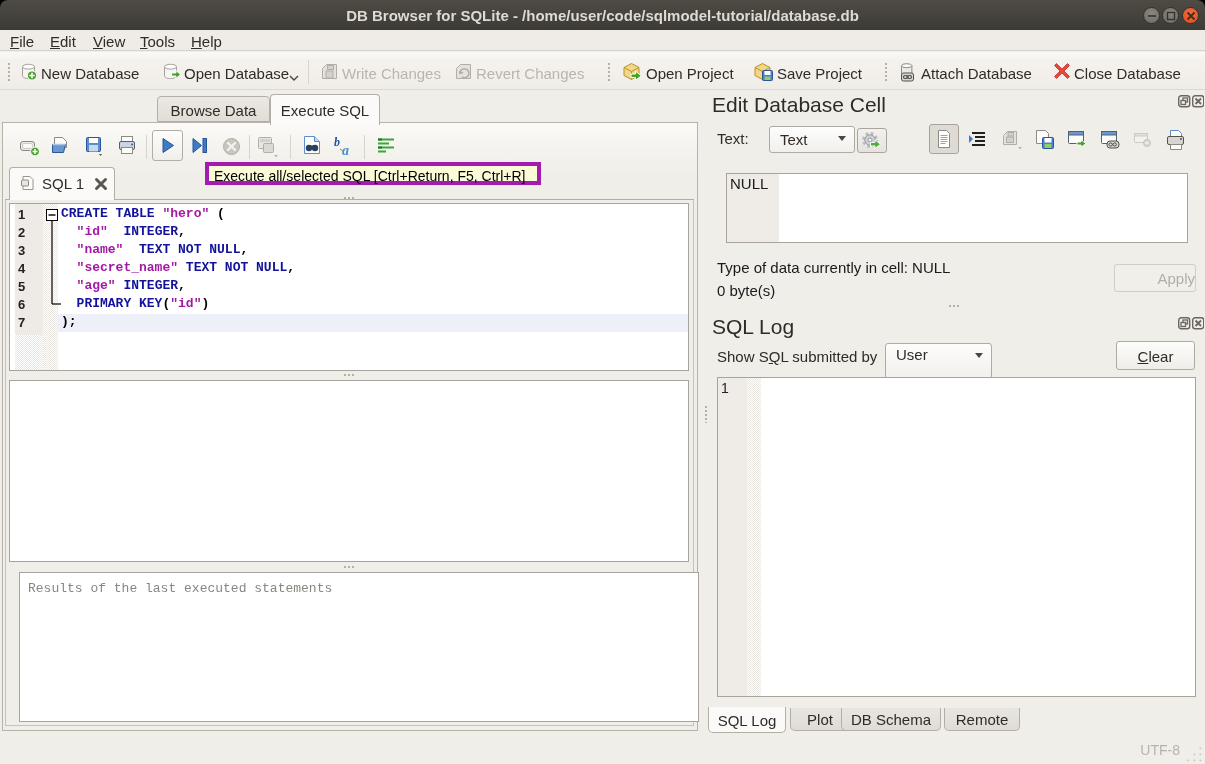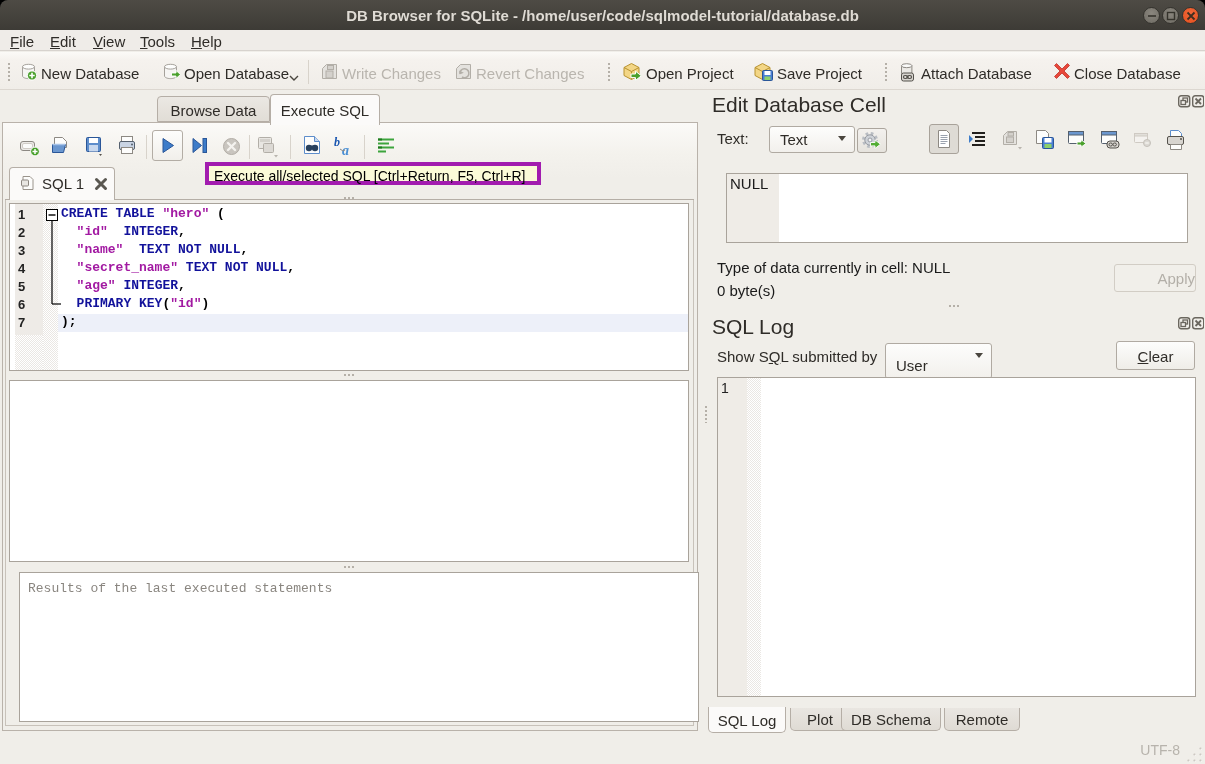--- a/index.html
+++ b/index.html
@@ -404,21 +404,21 @@
 <div class="docktitle" style="left:712px; top:315px;">SQL Log</div>
 <div class="dockbtns" style="left:1178px; top:316px;" id="dockbtn2"><svg width="26" height="13">
   <rect x="0.7" y="0.7" width="11" height="11" rx="2.5" fill="none" stroke="#6b675f" stroke-width="1.4"></rect>
   <rect x="5" y="3" width="4.5" height="4" fill="none" stroke="#6b675f" stroke-width="1.3"></rect>
   <rect x="3" y="5.5" width="4.5" height="4" fill="#f0eee9" stroke="#6b675f" stroke-width="1.3"></rect>
   <rect x="14.7" y="0.7" width="11" height="11" rx="2.5" fill="none" stroke="#6b675f" stroke-width="1.4"></rect>
   <path d="M17.5 3.5 l5.5 5.5 M23 3.5 l-5.5 5.5" stroke="#6b675f" stroke-width="1.8"></path>
 </svg></div>
 
 <span class="abs" style="left:717px; top:348px; font-size:15px; color:#2f2c28;">Show S<u>Q</u>L submitted by</span>
-<div class="combo" style="left:885px; top:343px; width:107px; height:36px; padding:13px 0 0 10px;">User<span class="arr"></span></div>
+<div class="combo" style="left:885px; top:343px; width:107px; height:36px; padding:2px 0 0 10px;">User<span class="arr"></span></div>
 <div class="btn" style="left:1116px; top:341px; width:79px; height:29px; padding-top:6px;"><u>C</u>lear</div>
 
 <div class="abs" style="left:717px; top:377px; width:479px; height:320px; background:#fff; border:1px solid #a9a39b;">
   <div style="position:absolute; left:0; top:0; width:29px; height:318px; background:#efece7;"></div>
   <div style="position:absolute; left:29px; top:0; width:14px; height:318px; background:repeating-conic-gradient(#eae7e3 0% 25%, #ffffff 0% 50%) 0 0/2px 2px;"></div>
   <span style="position:absolute; left:3px; top:2px; font-size:14px; color:#222;">1</span>
 </div>
 
 <div class="abs" id="bottomtabs" style="left:0; top:707px; width:1205px; height:30px;">
   <div class="btab active" style="left:708px; width:78px;">SQL Log</div>

